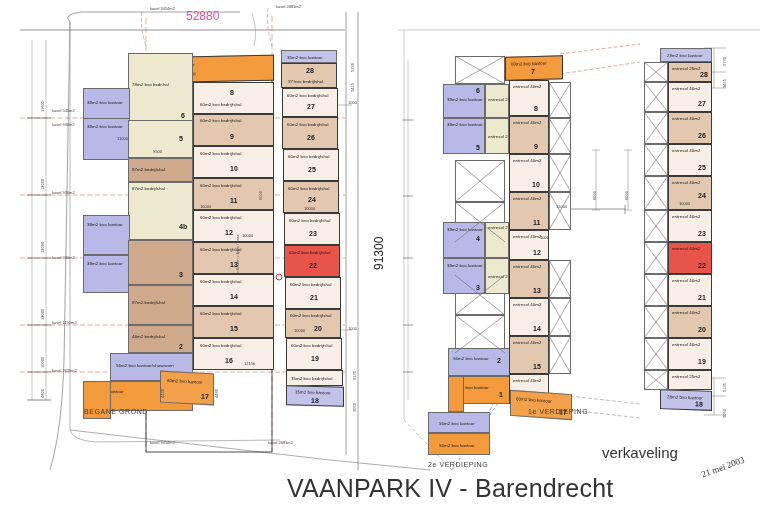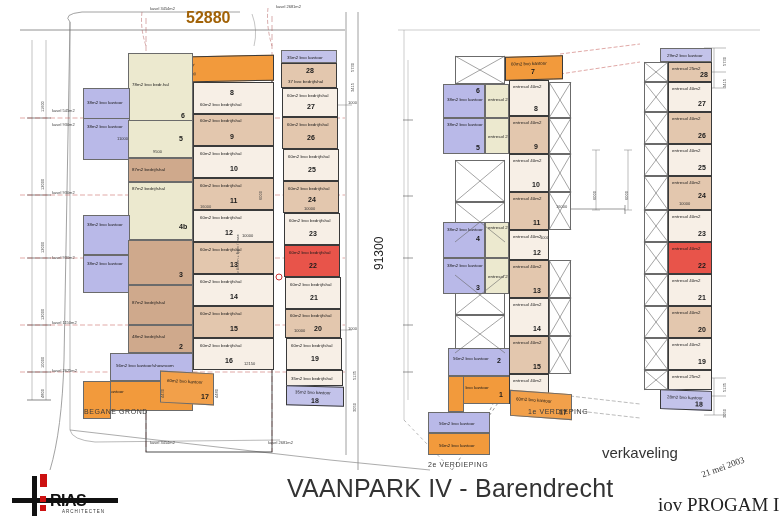--- a/index.html
+++ b/index.html
@@ -27,21 +27,21 @@
   .f-brown{background:#cfa98c;}
   .f-red{background:#e8544a;}
   .f-white{background:#ffffff;}
 
   .thick{border:1.4px solid #3a3a3a;}
 
   
   .tiny{position:absolute;font-size:4px;color:#444;white-space:nowrap;}
   .tiny-r{position:absolute;font-size:4px;color:#444;white-space:nowrap;
           transform-origin:0 0;transform:rotate(-90deg);}
-  .dimbig{position:absolute;font-size:16px;color:#a16207;white-space:nowrap;font-weight:bold;}
+  .dimbig{position:absolute;font-size:12px;color:#ec4899;white-space:nowrap;}
   .dimbig-r{position:absolute;font-size:12px;color:#222;white-space:nowrap;
             transform-origin:0 0;transform:rotate(-90deg);}
 
   .label{position:absolute;font-size:7px;letter-spacing:.08em;color:#3a3a3a;
          white-space:nowrap;}
 
   svg.ov{position:absolute;left:0;top:0;width:780px;height:520px;
          pointer-events:none;}
 
   
@@ -569,32 +569,22 @@
     <span class="desc" style="left:10px;top:8px;">56m2 bvo kantoor</span>
   </div>
   <div class="cell f-orange" style="left:428px;top:433px;width:62px;height:22px;">
     <span class="desc" style="left:10px;top:9px;">56m2 bvo kantoor</span>
   </div>
   <div class="label" style="left:428px;top:461px;">2e VERDIEPING</div>
 
   <div id="verkaveling">verkaveling</div>
 
   <div id="main-title">VAANPARK IV - Barendrecht</div>
-  <div id="client">iov PROGAM I</div>
   <div id="datestamp">21 mei 2003</div>
 
-  <div id="logo">
-    <div class="bar-h"></div>
-    <div class="bar-v"></div>
-    <div class="r1"></div>
-    <div class="r2"></div>
-    <div class="r3"></div>
-    <div class="wordmark">RIAS</div>
-    <div class="subwm">ARCHITECTEN</div>
-  </div>
 
   <svg class="ov" viewBox="0 0 780 520">
     <g stroke="#666" stroke-width="0.6" fill="none">
       <path d="M455 56 L505 84 M505 56 L455 84"></path>
       <path d="M455 160 L505 202 M505 160 L455 202"></path>
       <path d="M455 202 L505 242 M505 202 L455 242"></path>
       <path d="M455 275 L505 315 M505 275 L455 315"></path>
       <path d="M455 315 L505 353 M505 315 L455 353"></path>
 
       <path d="M549 82 L571 118 M571 82 L549 118"></path>

